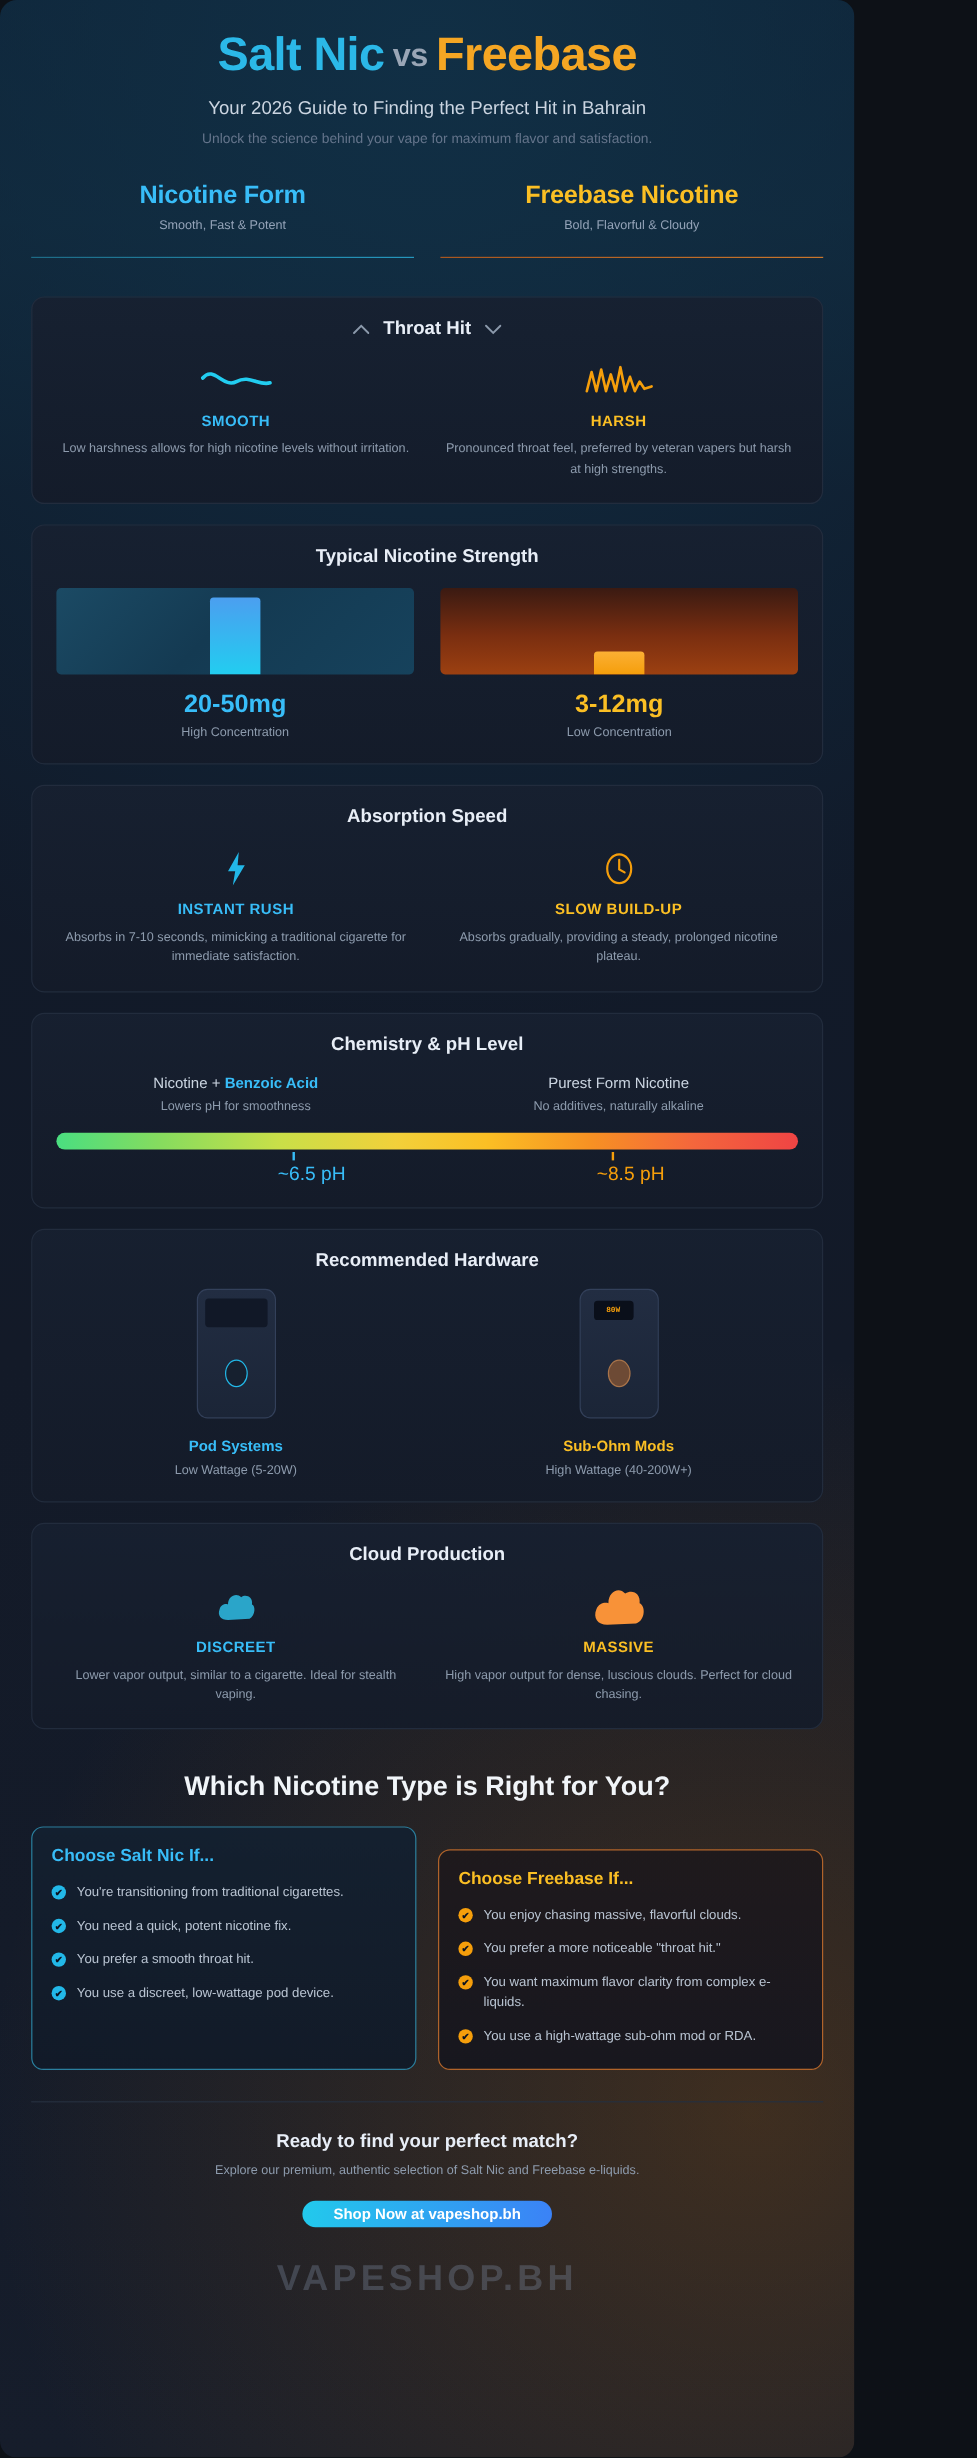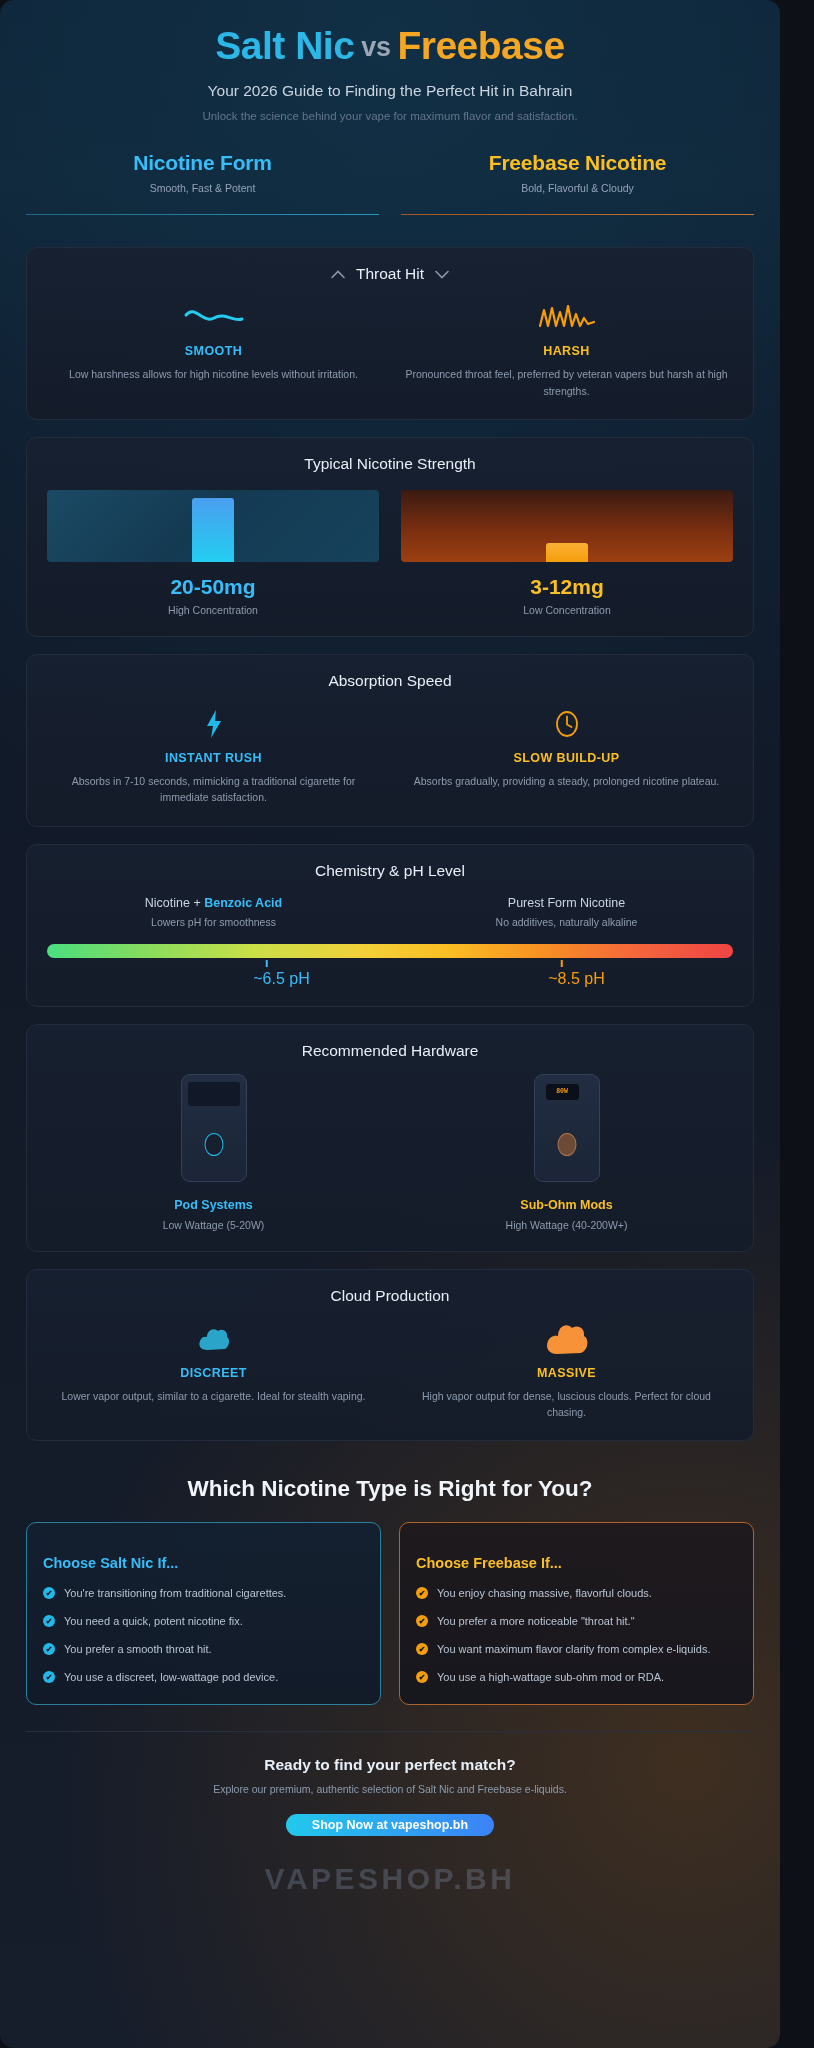--- a/index.html
+++ b/index.html
@@ -3,21 +3,21 @@
 <meta charset="utf-8">
 <style>
   * { box-sizing: border-box; margin: 0; padding: 0; }
   html, body {
     width: 814px;
     background: #0d1117;
     font-family: "Liberation Sans", sans-serif;
   }
   .page {
     position: relative;
-    width: 780px;
+    width: 712px;
     height: 2048px;
     overflow: hidden;
     border-radius: 14px;
     background:
       radial-gradient(circle at 88% 86%, rgba(160,90,10,0.30) 0%, rgba(160,90,10,0.0) 34%),
       radial-gradient(circle at 50% 2%, rgba(17,48,70,0.95) 0%, rgba(13,22,35,0.0) 40%),
       linear-gradient(180deg,#0e2033 0%,#102436 9%,#101a2a 20%,#131a28 55%,#141b29 80%,#161d2b 100%);
   }
 
   
@@ -46,21 +46,21 @@
   .cards { padding: 18px 26px 0; }
   .card {
     position: relative;
     background: linear-gradient(180deg, rgba(23,32,48,0.92), rgba(20,27,41,0.92));
     border: 1px solid #222c3d;
     border-radius: 11px;
     margin-bottom: 17px;
     padding: 17px 20px 20px;
   }
   .card-title {
-    text-align: center; font-size: 15.5px; font-weight: 400; color: #e8eef7;
+    text-align: center; font-size: 15.5px; font-weight: 700; color: #e8eef7;
     display: flex; align-items: center; justify-content: center; gap: 11px;
   }
   .chev { color: #8b99ab; font-size: 13px; line-height: 1; display:inline-block; }
   .card-body { display: flex; gap: 20px; margin-top: 16px; }
   .half { flex: 1; text-align: center; padding: 0 4px; }
   .icon-wrap { height: 36px; display:flex; align-items:center; justify-content:center; }
   .lbl { margin-top: 9px; font-size: 12.5px; font-weight: 700; letter-spacing: .4px; }
   .lbl.salt { color: #38bdf8; }
   .lbl.free { color: #fbbf24; }
   .desc { margin-top: 8px; font-size: 10.5px; line-height: 1.55; color: #8d9bad; }
@@ -125,23 +125,23 @@
   .hw-name.salt { color:#38bdf8; } .hw-name.free { color:#fbbf24; }
   .hw-sub { margin-top:7px; font-size:10.5px; color:#8d9bad; }
 
   
   .verdict { padding: 18px 26px 0; }
   .verdict h2 {
     text-align:center; font-size: 22.5px; font-weight:700; color:#f1f5f9;
     margin-bottom: 20px;
   }
   .vcards { display:flex; gap:18px; }
-  .vcard { flex:1; border-radius:10px; padding:32px 16px 18px; }
+  .vcard { flex:1; border-radius:10px; padding:16px 16px 18px; }
   .vcard.salt { border:1px solid #2a7f9e; background: linear-gradient(180deg,rgba(19,32,48,.95),rgba(17,26,40,.95)); }
-  .vcard.free { border:1px solid #b0632a; background: linear-gradient(180deg,rgba(30,25,28,.95),rgba(22,22,30,.95)); }
+  .vcard.free { border:1px solid #b0632a; background: linear-gradient(180deg,rgba(30,25,28,.95),rgba(22,22,30,.95)); margin-top: 19px; }
   .vcard h3 { font-size:14.5px; font-weight:700; margin-bottom:14px; }
   .vcard.salt h3 { color:#38bdf8; }
   .vcard.free h3 { color:#fbbf24; }
   .vitem { display:flex; gap:9px; align-items:flex-start; margin-bottom:11px; }
   .vitem:last-child { margin-bottom:0; }
   .check {
     flex:0 0 auto; width:12px; height:12px; border-radius:50%; margin-top:2px;
     display:flex; align-items:center; justify-content:center;
     font-size:8px; color:#0b1220; font-weight:700;
   }

